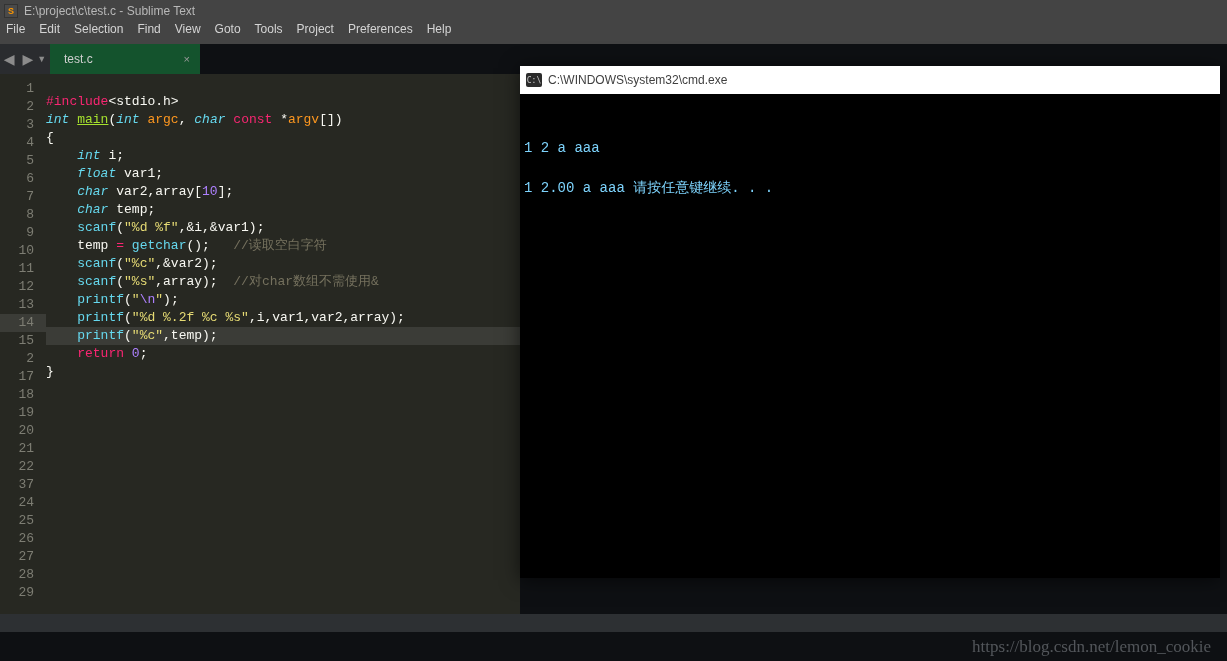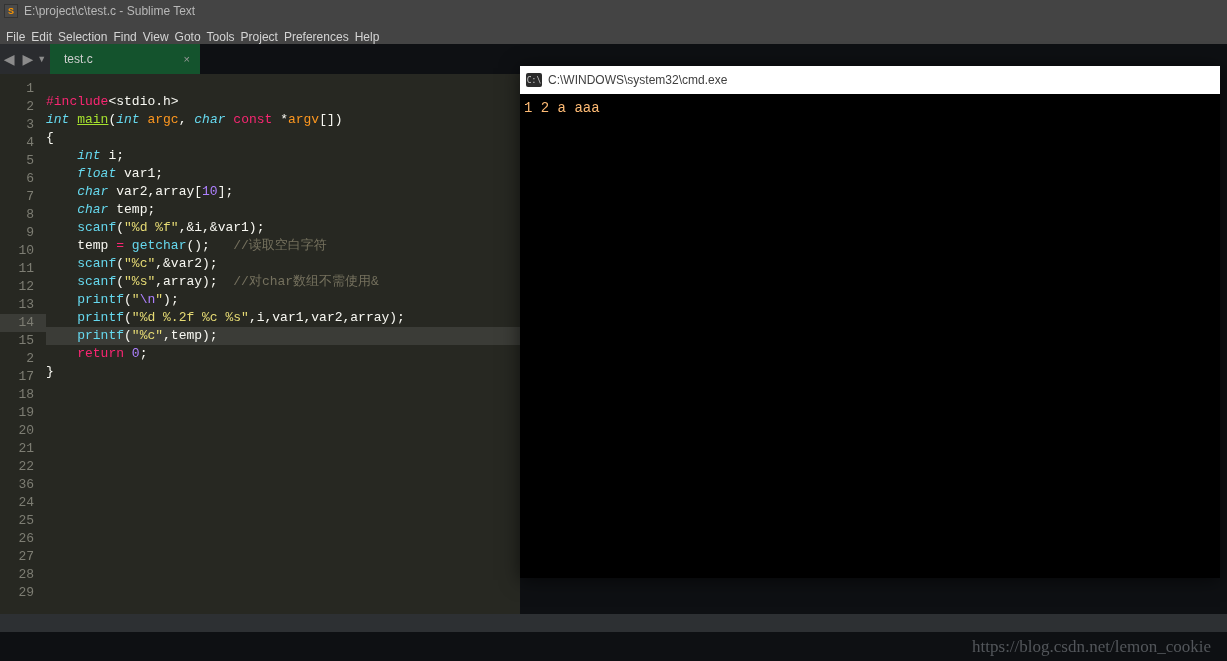--- a/index.html
+++ b/index.html
@@ -23,23 +23,23 @@
   .title-bar .app-icon {
     width: 14px; height: 14px;
     background: #333;
     display: flex; align-items: center; justify-content: center;
     margin-right: 6px;
   }
   .menu-bar {
     height: 22px;
     background: #444444;
     display: flex;
-    align-items: flex-end;
+    align-items: flex-start;
     padding-left: 6px;
-    gap: 6px;
+    gap: 14px;
     color: #d4d4d4;
     font-size: 12px;
   }
   .menu-bar span { cursor: default; }
   .side-ctrl {
     position: absolute;
     left: 0; top: 44px;
     width: 50px;
     height: 30px;
     background: #2a2c2f;
@@ -146,26 +146,27 @@
     width: 16px; height: 14px;
     background: #2b2b2b;
     color: #c9c9c9;
     font-size: 8px;
     display: flex; align-items: center; justify-content: center;
     border-radius: 2px;
     margin-right: 6px;
     font-family: monospace;
   }
   .cmd-body {
-    color: #fdba74;
+    color: #7dd3fc;
     font-family: SimSun, 'Courier New', monospace;
     font-size: 14px;
     padding: 4px 4px;
     line-height: 20px;
     white-space: pre;
+    margin-top: 40px;
   }
 
   .status-bar {
     position: absolute;
     left: 0; right: 0; bottom: 29px;
     height: 18px;
     background: #2d3033;
   }
   .watermark {
     position: absolute;
@@ -233,34 +234,34 @@
       <div>13</div>
       <div style="background: rgb(59, 60, 55); margin-right: -12px; padding-right: 12px;">14</div>
       <div>15</div>
       <div>2</div>
       <div>17</div>
       <div>18</div>
       <div>19</div>
       <div>20</div>
       <div>21</div>
       <div>22</div>
-      <div>36</div>
+      <div>37</div>
       <div>24</div>
       <div>25</div>
       <div>26</div>
       <div>27</div>
       <div>28</div>
       <div>29</div>
     </div>
   <div class="code" id="code"><div class="code-line"><span class="c-pre">#include</span><span>&lt;stdio.h&gt;</span></div><div class="code-line"><span class="c-kw">int</span><span> </span><span class="c-fn">main</span><span>(</span><span class="c-kw">int</span><span> </span><span class="c-param">argc</span><span>, </span><span class="c-kw">char</span><span> </span><span class="c-mod">const</span><span> *</span><span class="c-param">argv</span><span>[])</span></div><div class="code-line"><span>{</span></div><div class="code-line"><span>    </span><span class="c-kw">int</span><span> i;</span></div><div class="code-line"><span>    </span><span class="c-kw">float</span><span> var1;</span></div><div class="code-line"><span>    </span><span class="c-kw">char</span><span> var2,array[</span><span class="c-num">10</span><span>];</span></div><div class="code-line"><span>    </span><span class="c-kw">char</span><span> temp;</span></div><div class="code-line"><span>    </span><span class="c-builtin">scanf</span><span>(</span><span class="c-str">"%d %f"</span><span>,&amp;i,&amp;var1);</span></div><div class="code-line"><span>    temp </span><span class="c-op">=</span><span> </span><span class="c-builtin">getchar</span><span>();   </span><span class="c-cmt">//读取空白字符</span></div><div class="code-line"><span>    </span><span class="c-builtin">scanf</span><span>(</span><span class="c-str">"%c"</span><span>,&amp;var2);</span></div><div class="code-line"><span>    </span><span class="c-builtin">scanf</span><span>(</span><span class="c-str">"%s"</span><span>,array);  </span><span class="c-cmt">//对char数组不需使用&amp;</span></div><div class="code-line"><span>    </span><span class="c-builtin">printf</span><span>(</span><span class="c-str">"</span><span class="c-esc">\n</span><span class="c-str">"</span><span>);</span></div><div class="code-line"><span>    </span><span class="c-builtin">printf</span><span>(</span><span class="c-str">"%d %.2f %c %s"</span><span>,i,var1,var2,array);</span></div><div class="code-line"><div class="hl-line"></div><span>    </span><span class="c-builtin">printf</span><span>(</span><span class="c-str">"%c"</span><span>,temp);</span></div><div class="code-line"><span>    </span><span class="c-mod">return</span><span> </span><span class="c-num">0</span><span>;</span></div><div class="code-line"><span>}</span></div><div class="code-line"></div><div class="code-line"></div><div class="code-line"></div><div class="code-line"></div><div class="code-line"></div><div class="code-line"></div><div class="code-line"></div><div class="code-line"></div><div class="code-line"></div><div class="code-line"></div><div class="code-line"></div><div class="code-line"></div><div class="code-line"></div></div>
 </div>
 
 <div class="cmd-window">
   <div class="cmd-title">
     <div class="cmd-icon">C:\</div>
     <span>C:\WINDOWS\system32\cmd.exe</span>
   </div>
-  <div class="cmd-body" id="cmd-body"><div>1 2 a aaa</div><div>&nbsp;</div></div>
+  <div class="cmd-body" id="cmd-body"><div>1 2 a aaa</div><div>&nbsp;</div><div>1 2.00 a aaa 请按任意键继续. . .</div></div>
 </div>
 
 <div class="status-bar"></div>
 
 <div class="watermark">https://blog.csdn.net/lemon_cookie</div>
 
 </body></html>

